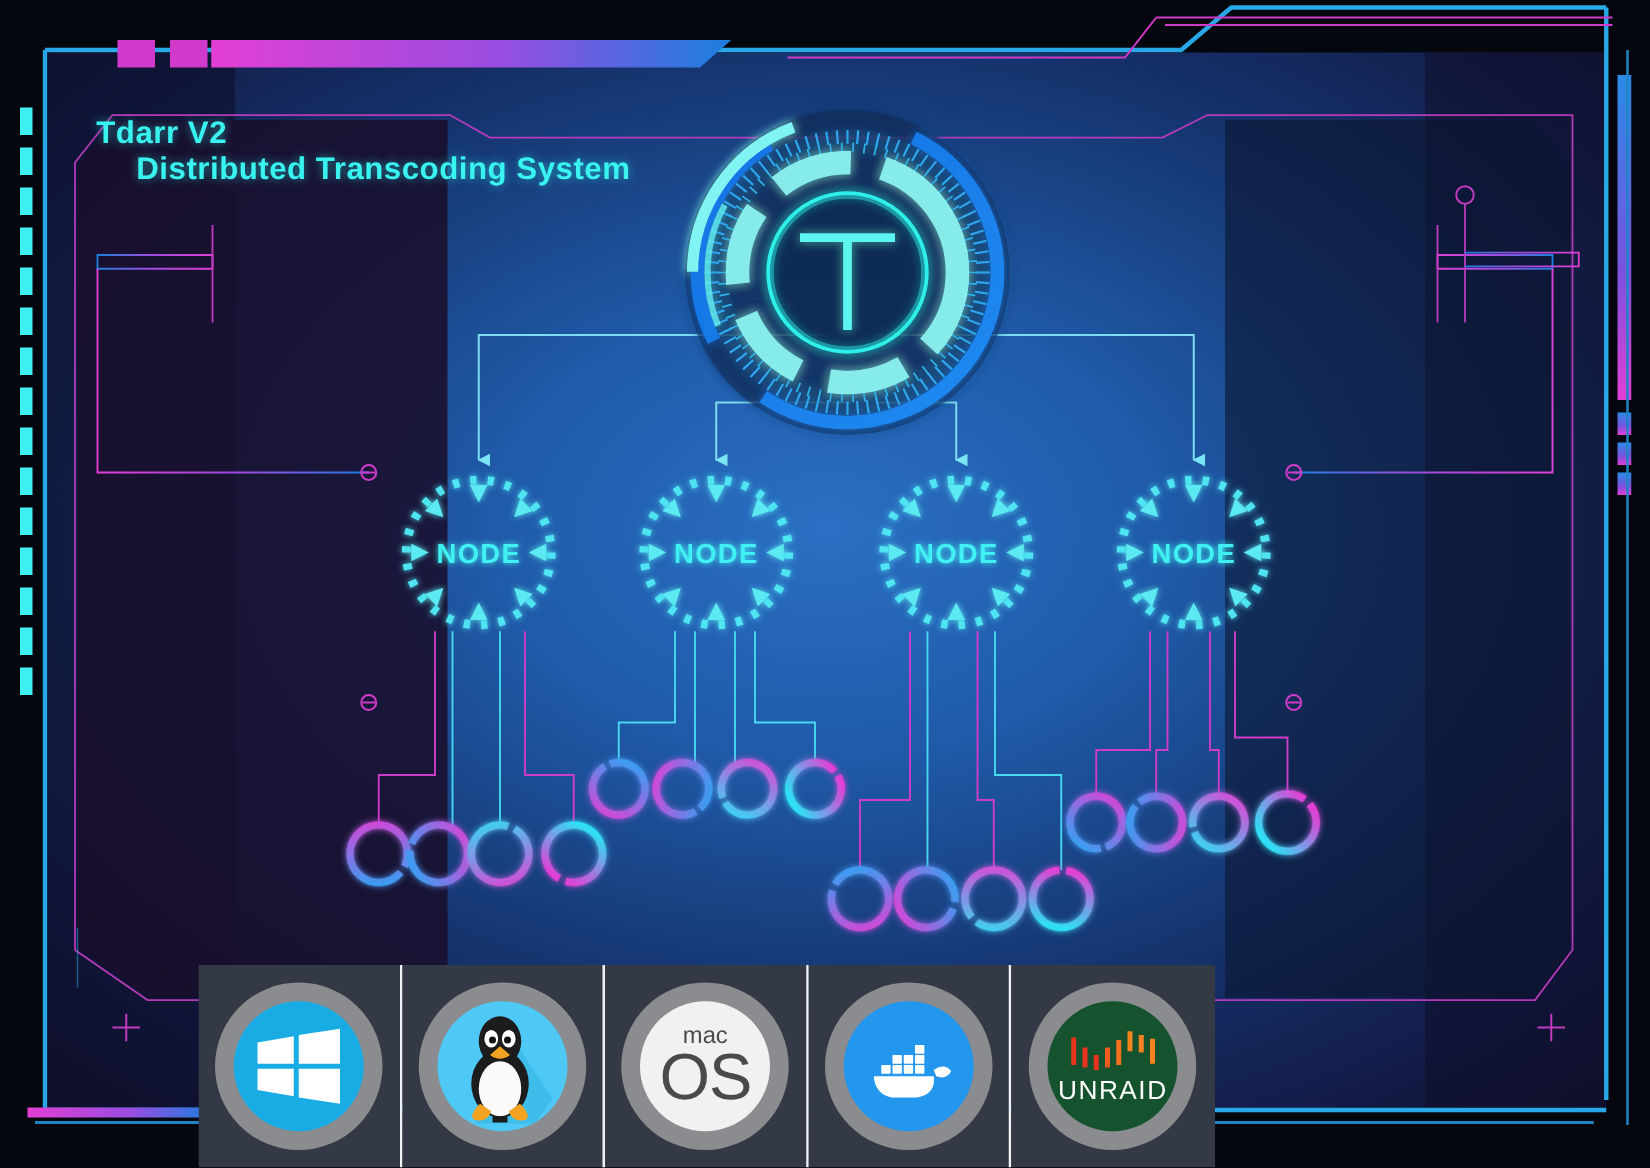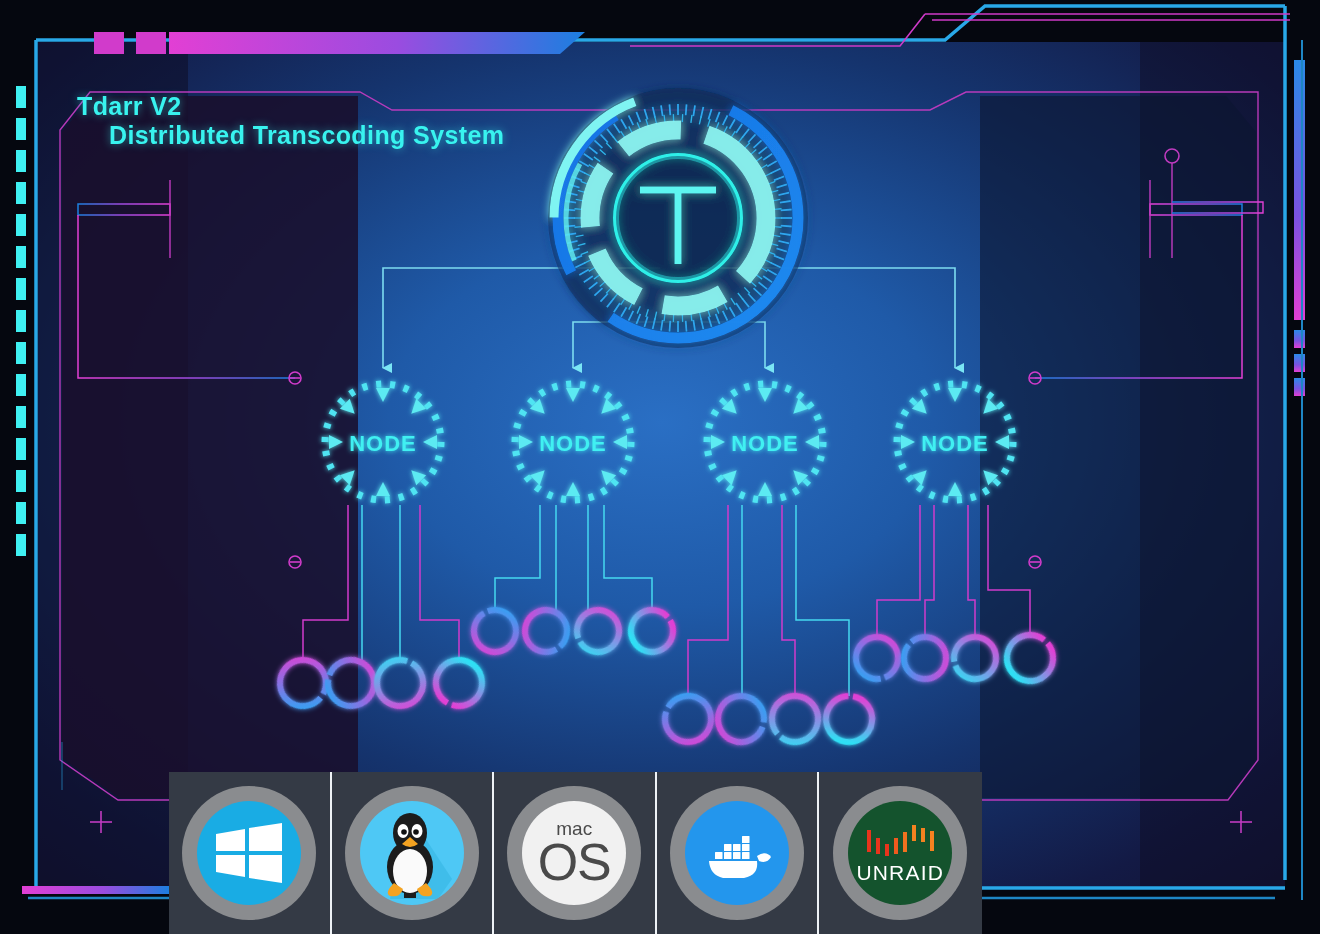--- a/index.html
+++ b/index.html
@@ -7,21 +7,21 @@
   html,body { background:#05070f; }
   body {
     width:1320px; height:934px; overflow:hidden; position:relative;
     font-family:"Liberation Sans", sans-serif;
   }
   #stage { position:absolute; inset:0; width:1320px; height:934px; overflow:hidden; }
   .svg-layer { position:absolute; inset:0; width:1320px; height:934px; }
 
   
   #os-strip {
-    position:absolute; left:169px; top:772px; width:975px; height:162px;
+    position:absolute; left:159px; top:772px; width:975px; height:162px;
     display:flex; z-index:40;
   }
   .os-cell {
     width:162.5px; height:162px; background:#343a45;
     display:flex; align-items:center; justify-content:center;
     border-right:2px solid #eef2f6; position:relative;
   }
   .os-cell:last-child { border-right:none; }
   .os-outer {
     width:134px; height:134px; border-radius:50%;

